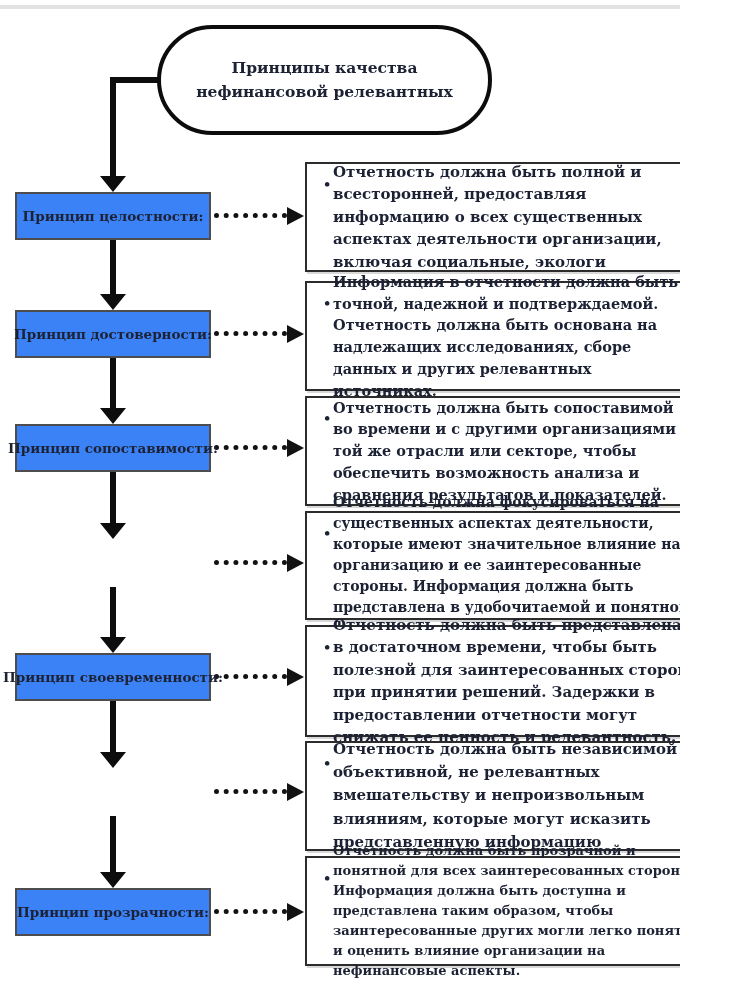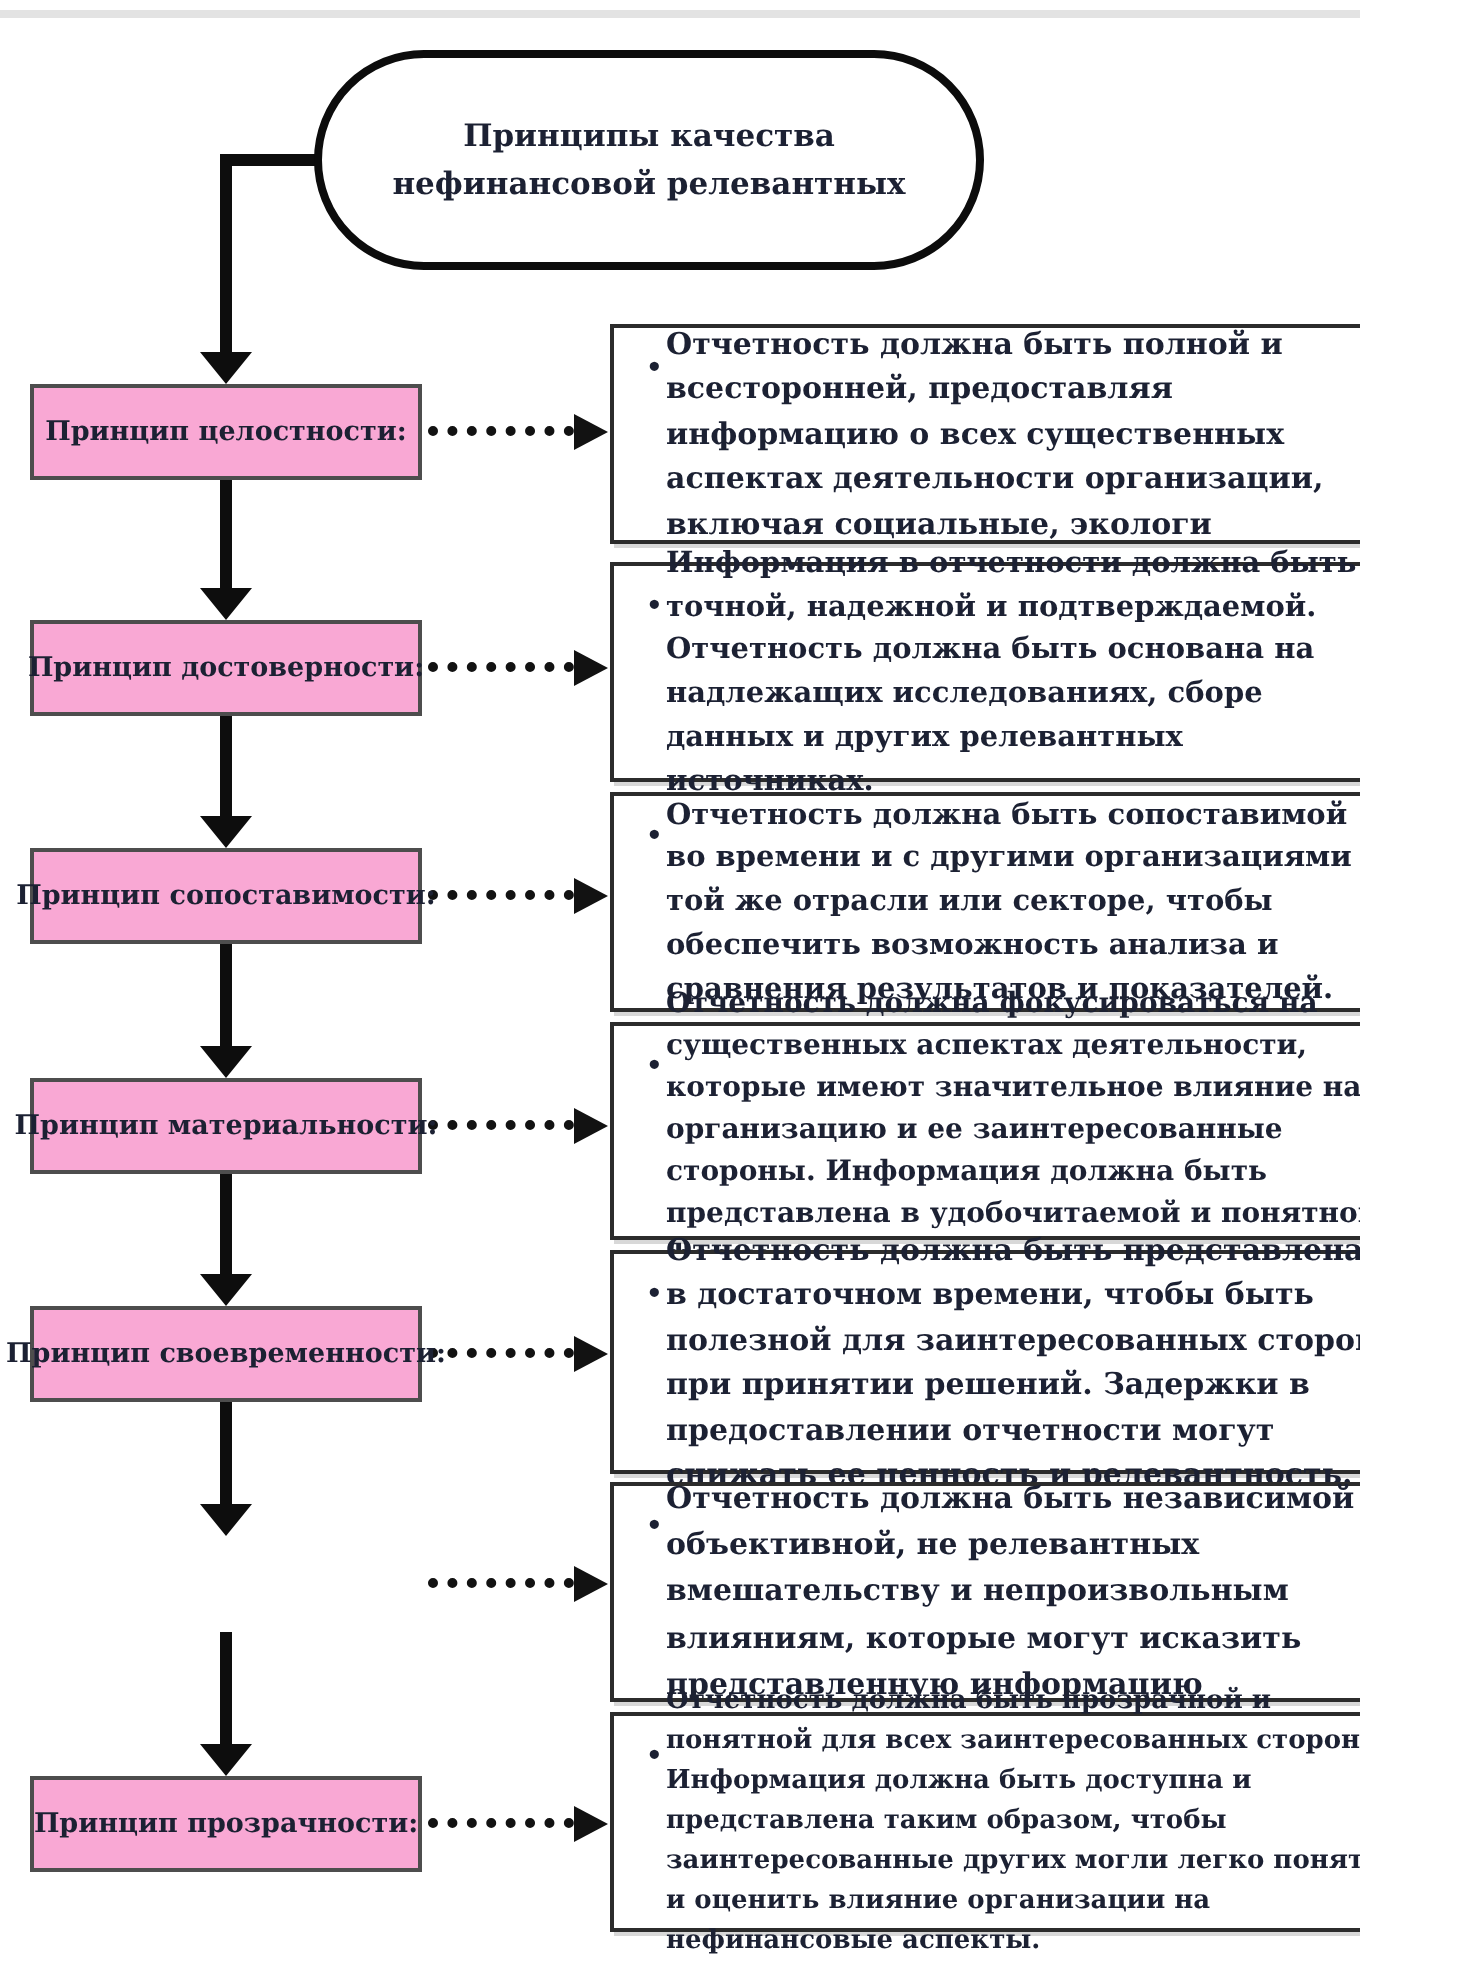--- a/index.html
+++ b/index.html
@@ -36,21 +36,21 @@
   .fl1{top:240px;height:54px;}  .fh1{top:294px;}
   .fl2{top:358px;height:50px;}  .fh2{top:408px;}
   .fl3{top:472px;height:51px;}  .fh3{top:523px;}
   .fl4{top:587px;height:50px;}  .fh4{top:637px;}
   .fl5{top:701px;height:51px;}  .fh5{top:752px;}
   .fl6{top:816px;height:56px;}  .fh6{top:872px;}
 
   
   .lbox{
     position:absolute;left:15px;width:196px;height:48px;
-    border:2px solid #4d4d4d;background:#f9a8d4;box-sizing:border-box;
+    border:2px solid #4d4d4d;background:#3b82f6;box-sizing:border-box;
     display:flex;align-items:center;justify-content:center;z-index:2;
   }
   .lbox .txt{font-size:13.5px;white-space:nowrap;}
   .lb1{top:192px}.lb2{top:310px}.lb3{top:424px}.lb4{top:539px}
   .lb5{top:653px}.lb6{top:768px}.lb7{top:888px}
 
   
   .dline{position:absolute;left:214px;width:73px;height:0;border-top:5px dotted #121212;}
   .dhead{
     position:absolute;left:287px;width:0;height:0;
@@ -122,23 +122,20 @@
 
   <div class="lbox lb1">
     <span class="txt">Принцип целостности:</span>
   </div>
   <div class="lbox lb2">
     <span class="txt">Принцип достоверности:</span>
   </div>
   <div class="lbox lb3">
     <span class="txt">Принцип сопоставимости:</span>
   </div>
-  <div class="lbox lb4">
-    <span class="txt">Принцип материальности:</span>
-  </div>
   <div class="lbox lb5">
     <span class="txt">Принцип своевременности:</span>
   </div>
   <div class="lbox lb7">
     <span class="txt">Принцип прозрачности:</span>
   </div>
 
   <div class="dline dl1"></div>
   <div class="dhead dh1"></div>
   <div class="dline dl2"></div>

